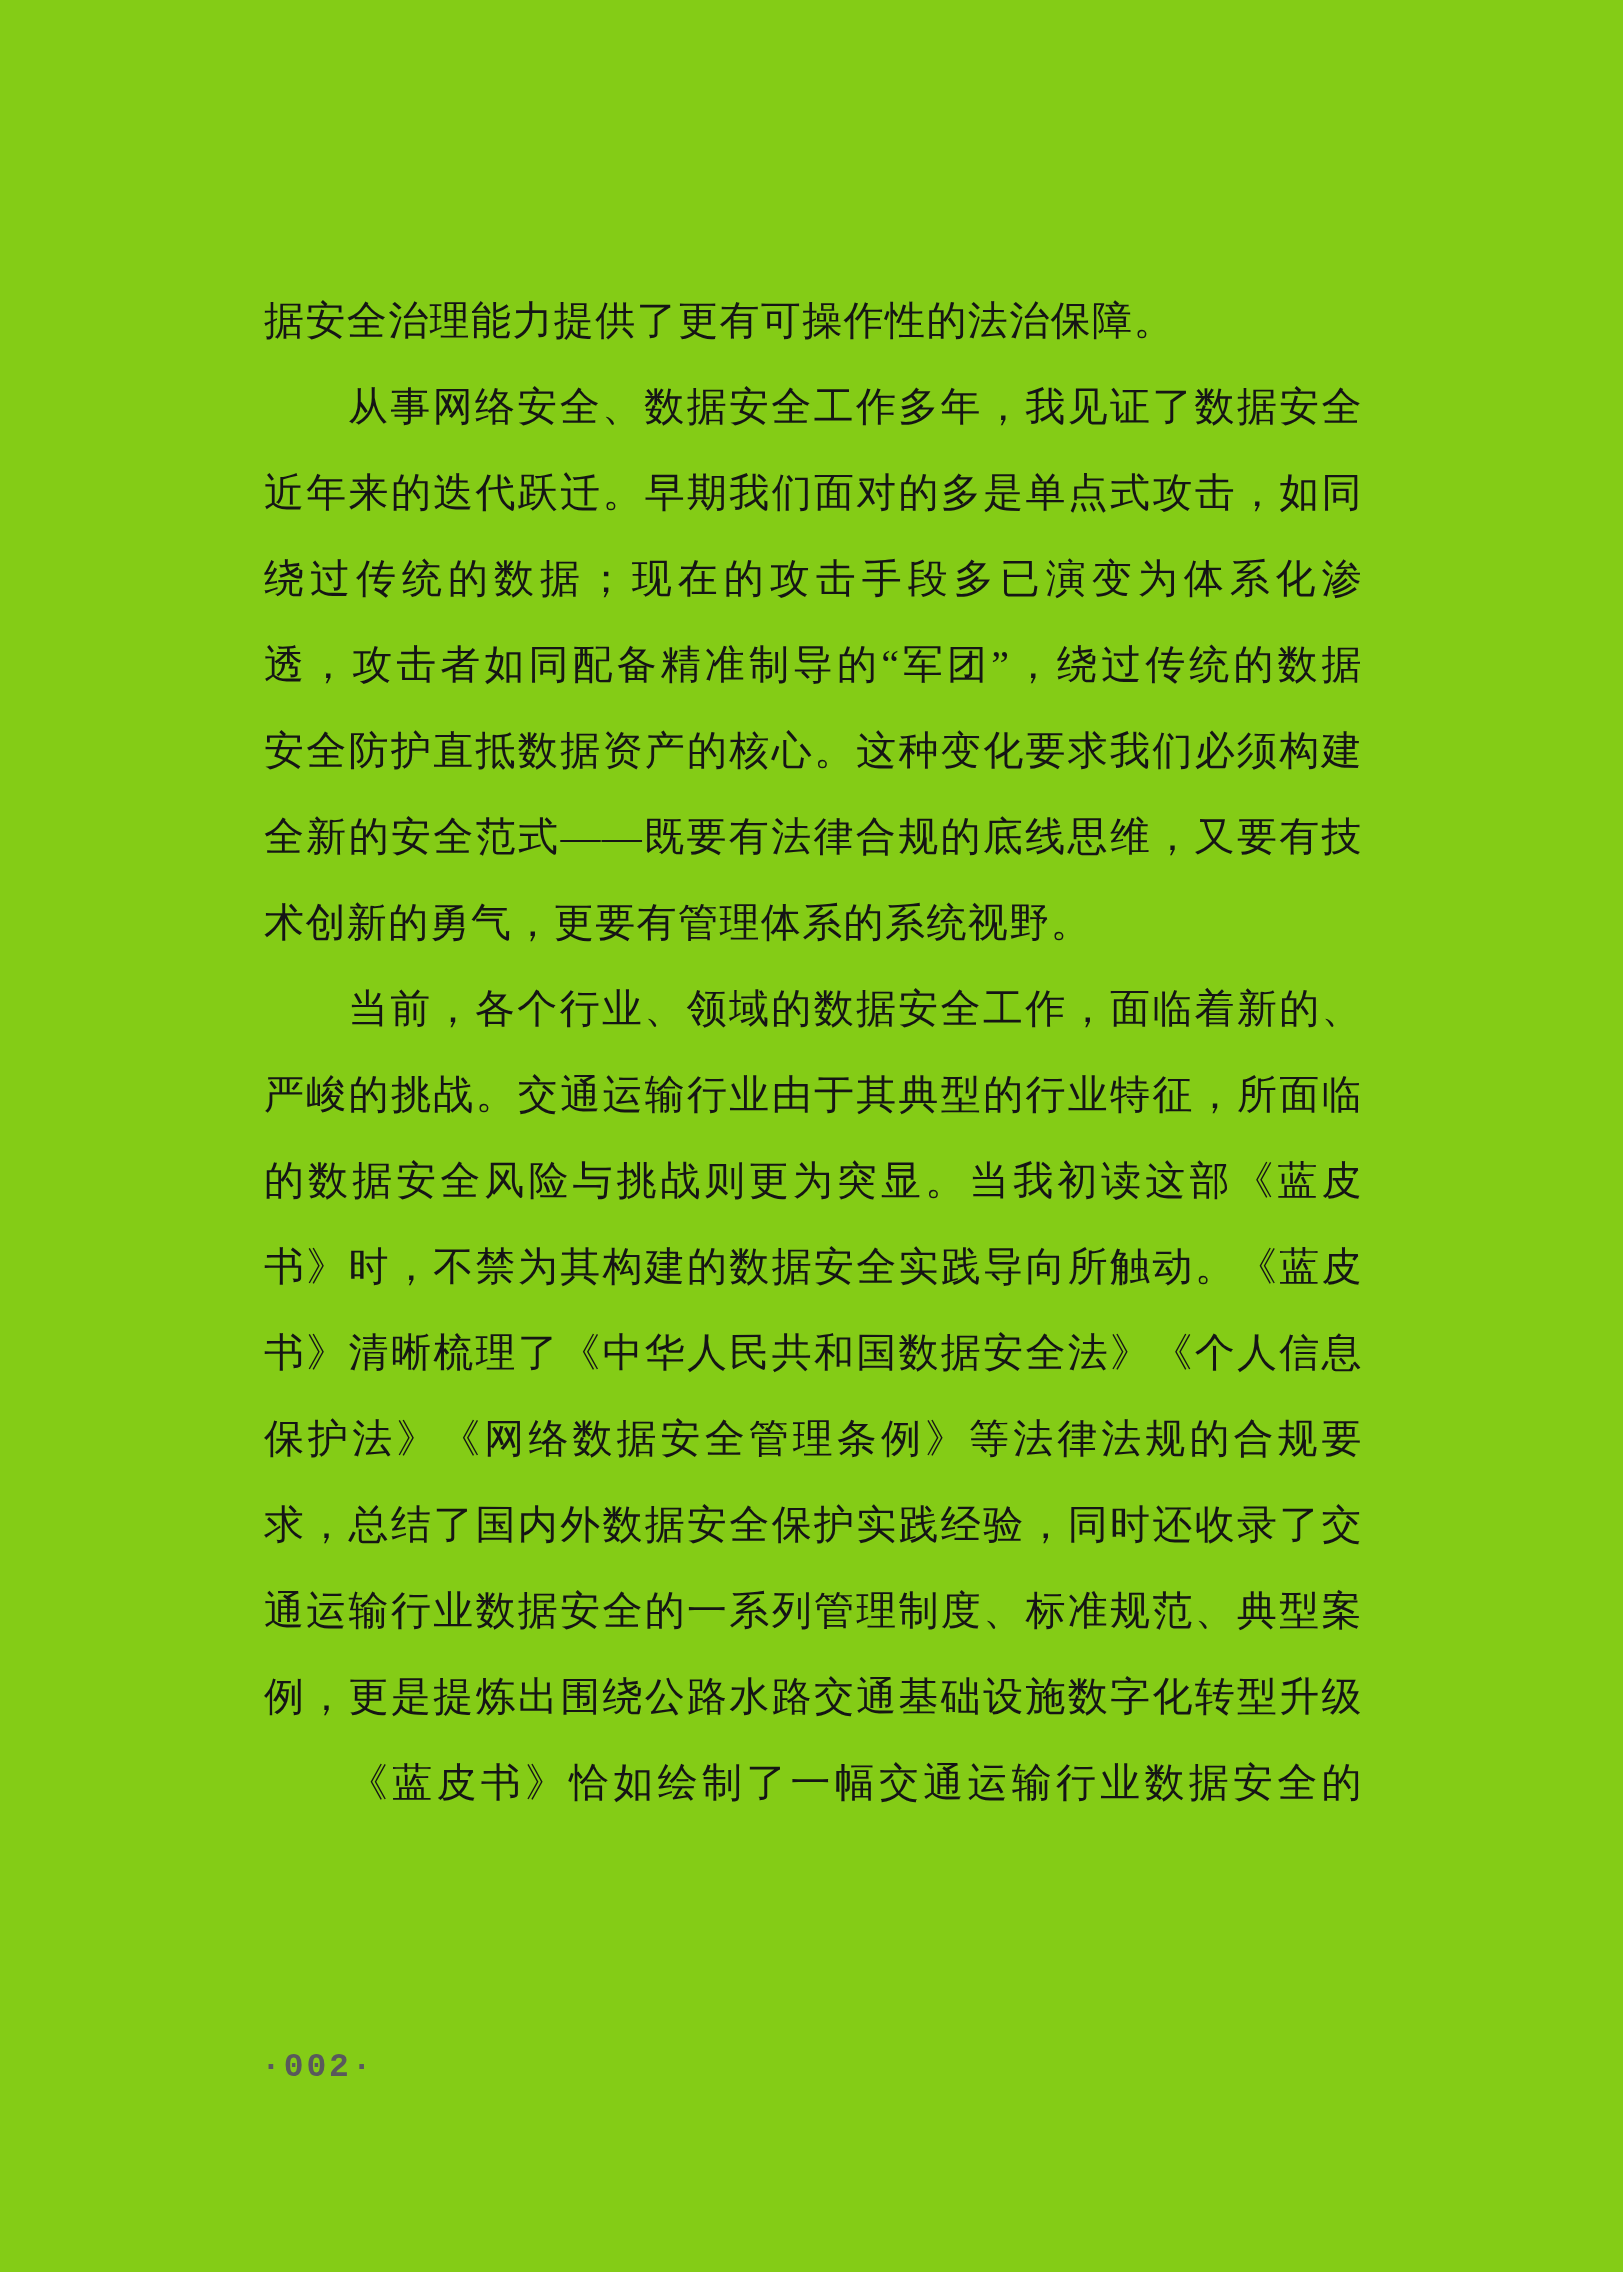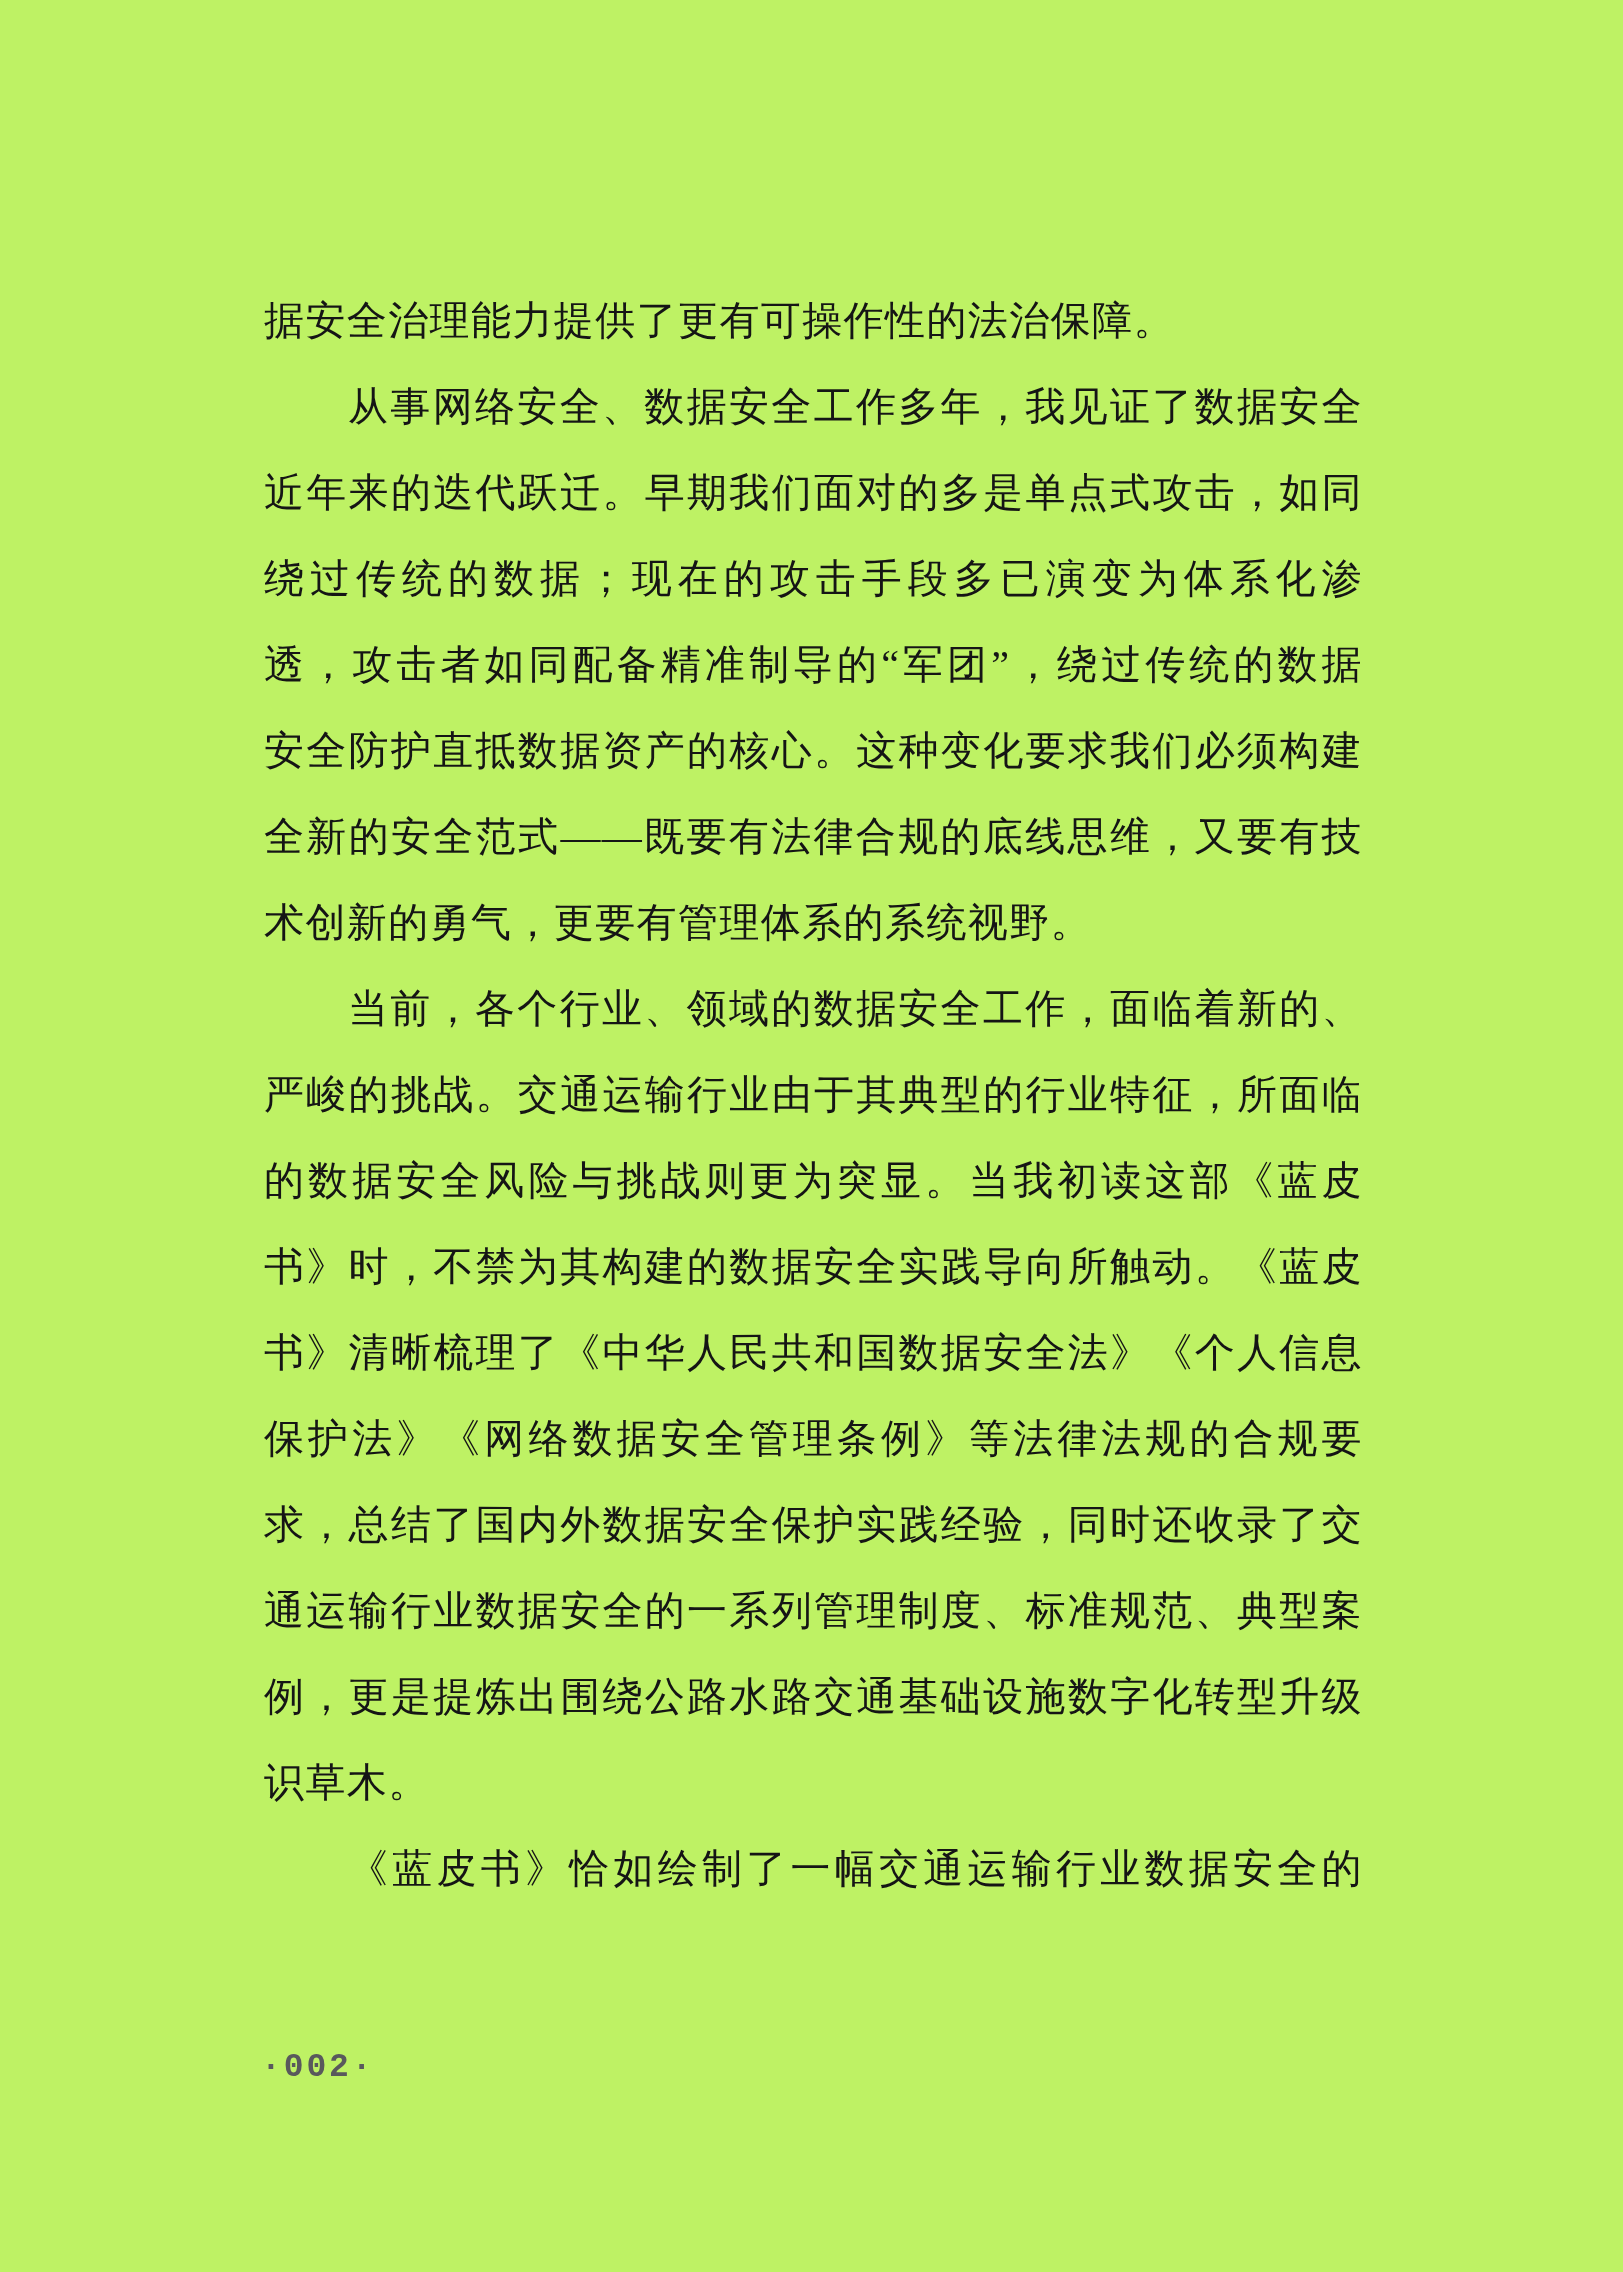--- a/index.html
+++ b/index.html
@@ -4,21 +4,21 @@
 <style>
   html, body {
     margin: 0;
     padding: 0;
     background: #ffffff;
   }
   .page {
     position: relative;
     width: 1624px;
     height: 2273px;
-    background: #bef264;
+    background: #84cc16;
     overflow: hidden;
     font-family: "Liberation Serif", "DejaVu Serif", serif;
   }
   .text-block {
     position: absolute;
     left: 264px;
     top: 278px;
     width: 1099px;
     color: #151515;
     font-size: 40px;
@@ -66,18 +66,17 @@
       <div class="line">术创新的勇气，更要有管理体系的系统视野。</div>
       <div class="line indent flush">当前，各个行业、领域的数据安全工作，面临着新的、</div>
       <div class="line flush">严峻的挑战。交通运输行业由于其典型的行业特征，所面临</div>
       <div class="line flush">的数据安全风险与挑战则更为突显。当我初读这部《蓝皮</div>
       <div class="line flush">书》时，不禁为其构建的数据安全实践导向所触动。《蓝皮</div>
       <div class="line flush">书》清晰梳理了《中华人民共和国数据安全法》《个人信息</div>
       <div class="line flush">保护法》《网络数据安全管理条例》等法律法规的合规要</div>
       <div class="line flush">求，总结了国内外数据安全保护实践经验，同时还收录了交</div>
       <div class="line flush">通运输行业数据安全的一系列管理制度、标准规范、典型案</div>
       <div class="line flush">例，更是提炼出围绕公路水路交通基础设施数字化转型升级</div>
-      <div class="line">识草木。</div>
       <div class="line indent flush">《蓝皮书》恰如绘制了一幅交通运输行业数据安全的</div>
     </div>
   <div class="page-number">·002·</div>
 </div>
 
 
 </body></html>

